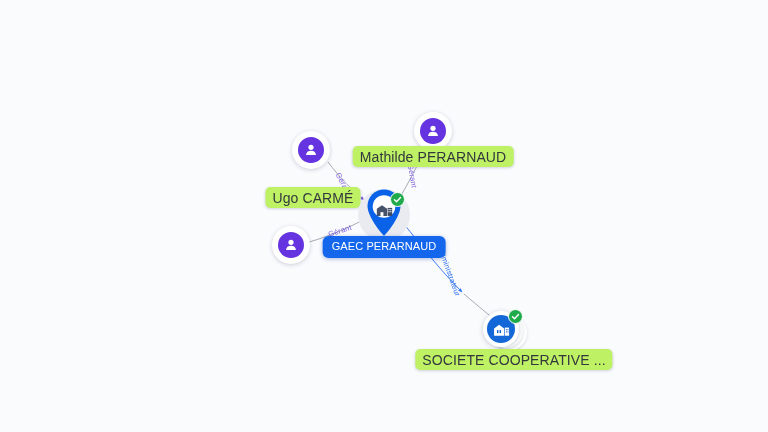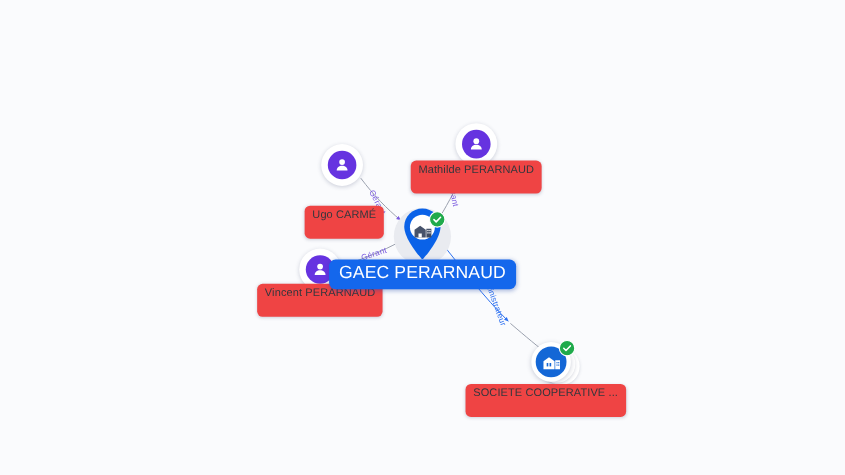--- a/index.html
+++ b/index.html
@@ -128,36 +128,36 @@
     background: #1467d6;
     display: flex; align-items: center; justify-content: center;
   }
   .coop-disc svg { display: block; }
 
   
   .label {
     position: absolute;
     transform: translate(-50%, 0);
     white-space: nowrap;
-    font-size: 10px;
+    font-size: 14px;
     line-height: 1;
-    padding: 4px 7px 16px 7px;
+    padding: 4px 7px 3px 7px;
     border-radius: 5px;
-    background: #ef4444;
+    background: #bef264;
     color: #33373d;
     box-shadow: 0 1px 3px rgba(40, 50, 90, 0.20);
     letter-spacing: 0.1px;
   }
   .label.primary {
     background: #1467ec;
     color: #ffffff;
     border-radius: 6px;
     box-shadow: 0 1px 4px rgba(20, 60, 160, 0.35);
     padding: 5px 9px 6px 9px;
-    font-size: 16px;
+    font-size: 11px;
   }
 
   
   .edge-label {
     position: absolute;
     transform-origin: center center;
     font-size: 7.5px;
     line-height: 1;
     letter-spacing: 0.2px;
     white-space: nowrap;
@@ -226,21 +226,20 @@
   <div class="node" style="left:291px; top:245px;">
     <div class="person-shell">
       <div class="person-avatar">
         <svg width="16" height="16" viewBox="0 0 24 24" fill="#ffffff">
           <circle cx="12" cy="8" r="3.9"></circle>
           <path d="M4.6 19.4c0-4.1 3.3-6.4 7.4-6.4s7.4 2.3 7.4 6.4z"></path>
         </svg>
       </div>
     </div>
   </div>
-  <div class="label" style="left:291px; top:258px;">Vincent PERARNAUD</div>
 
   <div class="node" style="left:384px; top:215px;">
     <div class="pin-halo"></div>
     <div class="pin-wrap">
       <svg class="pinshape" width="46" height="56" viewBox="0 0 46 56" xmlns="http://www.w3.org/2000/svg">
         <path d="M23 2.5c-9.1 0-16.5 7.3-16.5 16.3 0 11.4 14 27.4 15.5 29.1a1.35 1.35 0 0 0 2 0c1.5-1.7 15.5-17.7 15.5-29.1C39.5 9.8 32.1 2.5 23 2.5z" fill="#0a62e8"></path>
         <circle cx="23" cy="19.5" r="11.3" fill="#ffffff"></circle>
       </svg>
       <div class="pin-glyph">
         <svg width="17" height="15" viewBox="0 0 24 21" fill="#3d4a63">
@@ -280,15 +279,15 @@
           </svg>
         </div>
       </div>
       <div class="badge-check" style="left:27px; top:2px;">
         <svg width="9" height="9" viewBox="0 0 12 12">
           <path d="M2 6.2 L4.7 8.9 L10 3.3" fill="none" stroke="#ffffff" stroke-width="1.9" stroke-linecap="round" stroke-linejoin="round"></path>
         </svg>
       </div>
     </div>
   </div>
-  <div class="label" style="left:496px; top:349px;">SOCIETE COOPERATIVE ...</div>
+  <div class="label" style="left:514px; top:349px;">SOCIETE COOPERATIVE ...</div>
 
 </div>
 
 </body></html>

